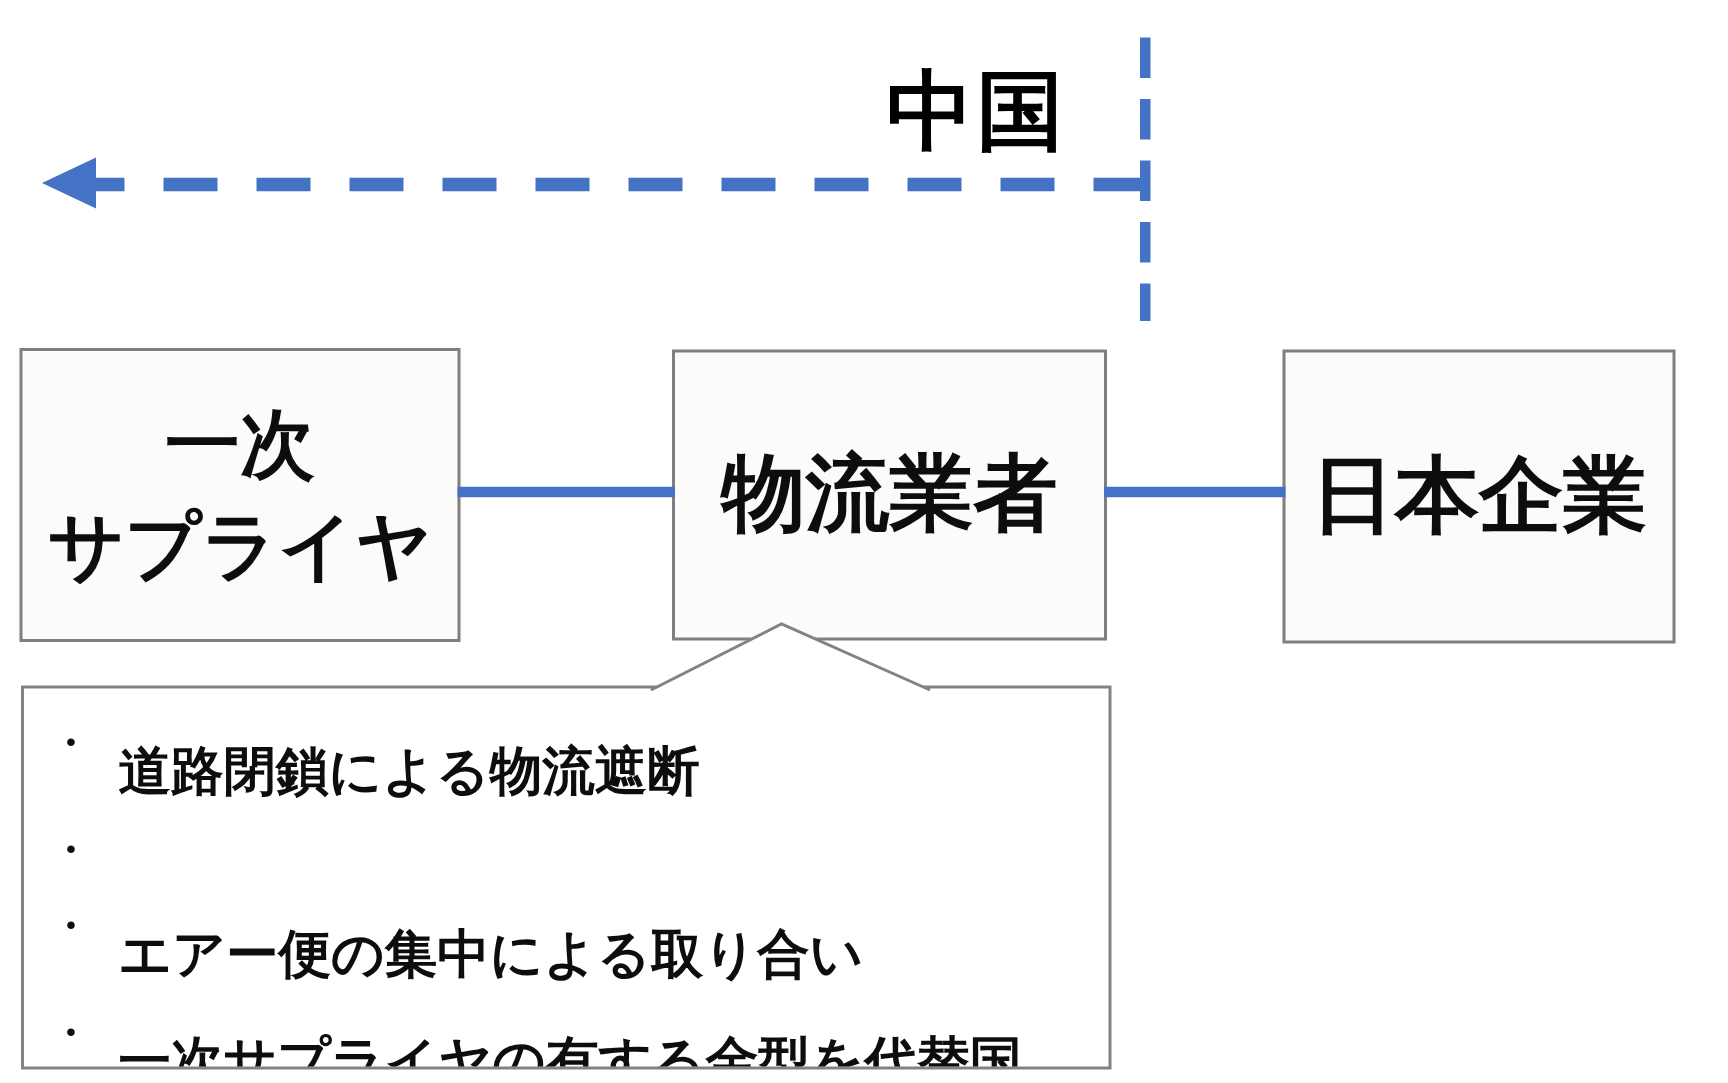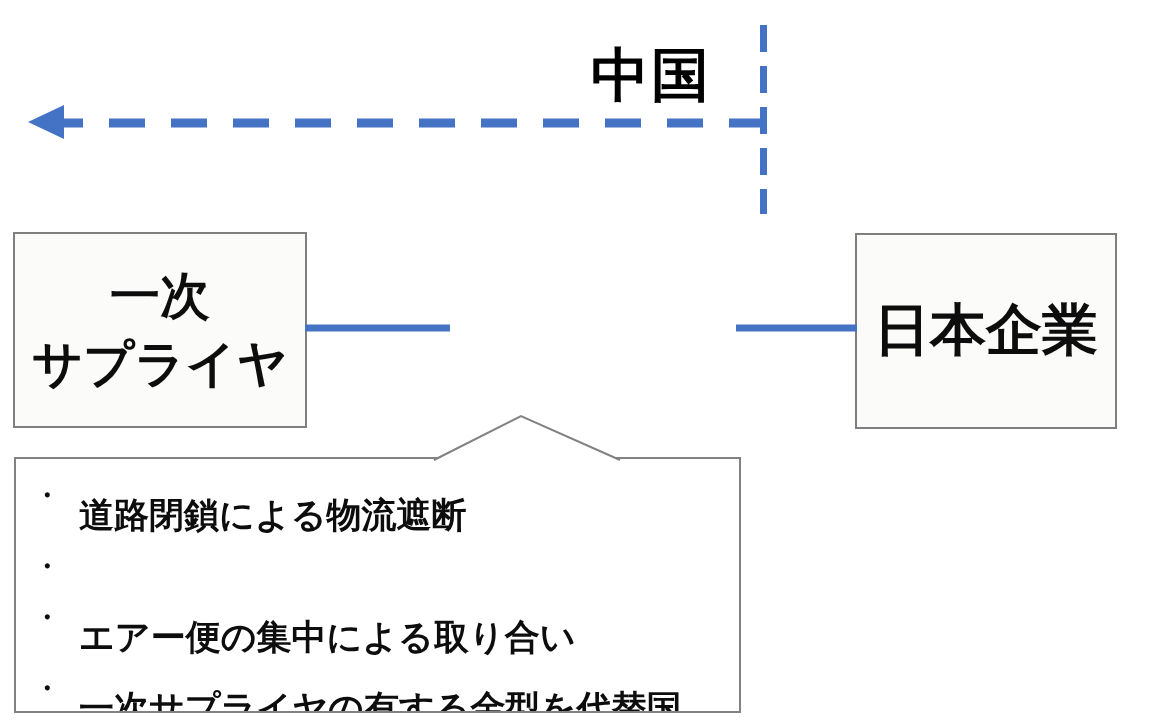--- a/index.html
+++ b/index.html
@@ -93,20 +93,21 @@
 </head>
 <body>
 
 <div id="canvas">
 
   <div id="region-label">中国</div>
 
   <div class="node" id="node-supplier">一次
 サプライヤ</div>
 
+  <div class="node" id="node-logistics">物流業者</div>
 
   <div class="node" id="node-japan">日本企業</div>
 
   <div id="callout-box">
     <ul id="callout-list">
       <li>
         <span class="marker">・</span>
         <span class="bullet-text">道路閉鎖による物流遮断</span>
       </li>
       <li>

